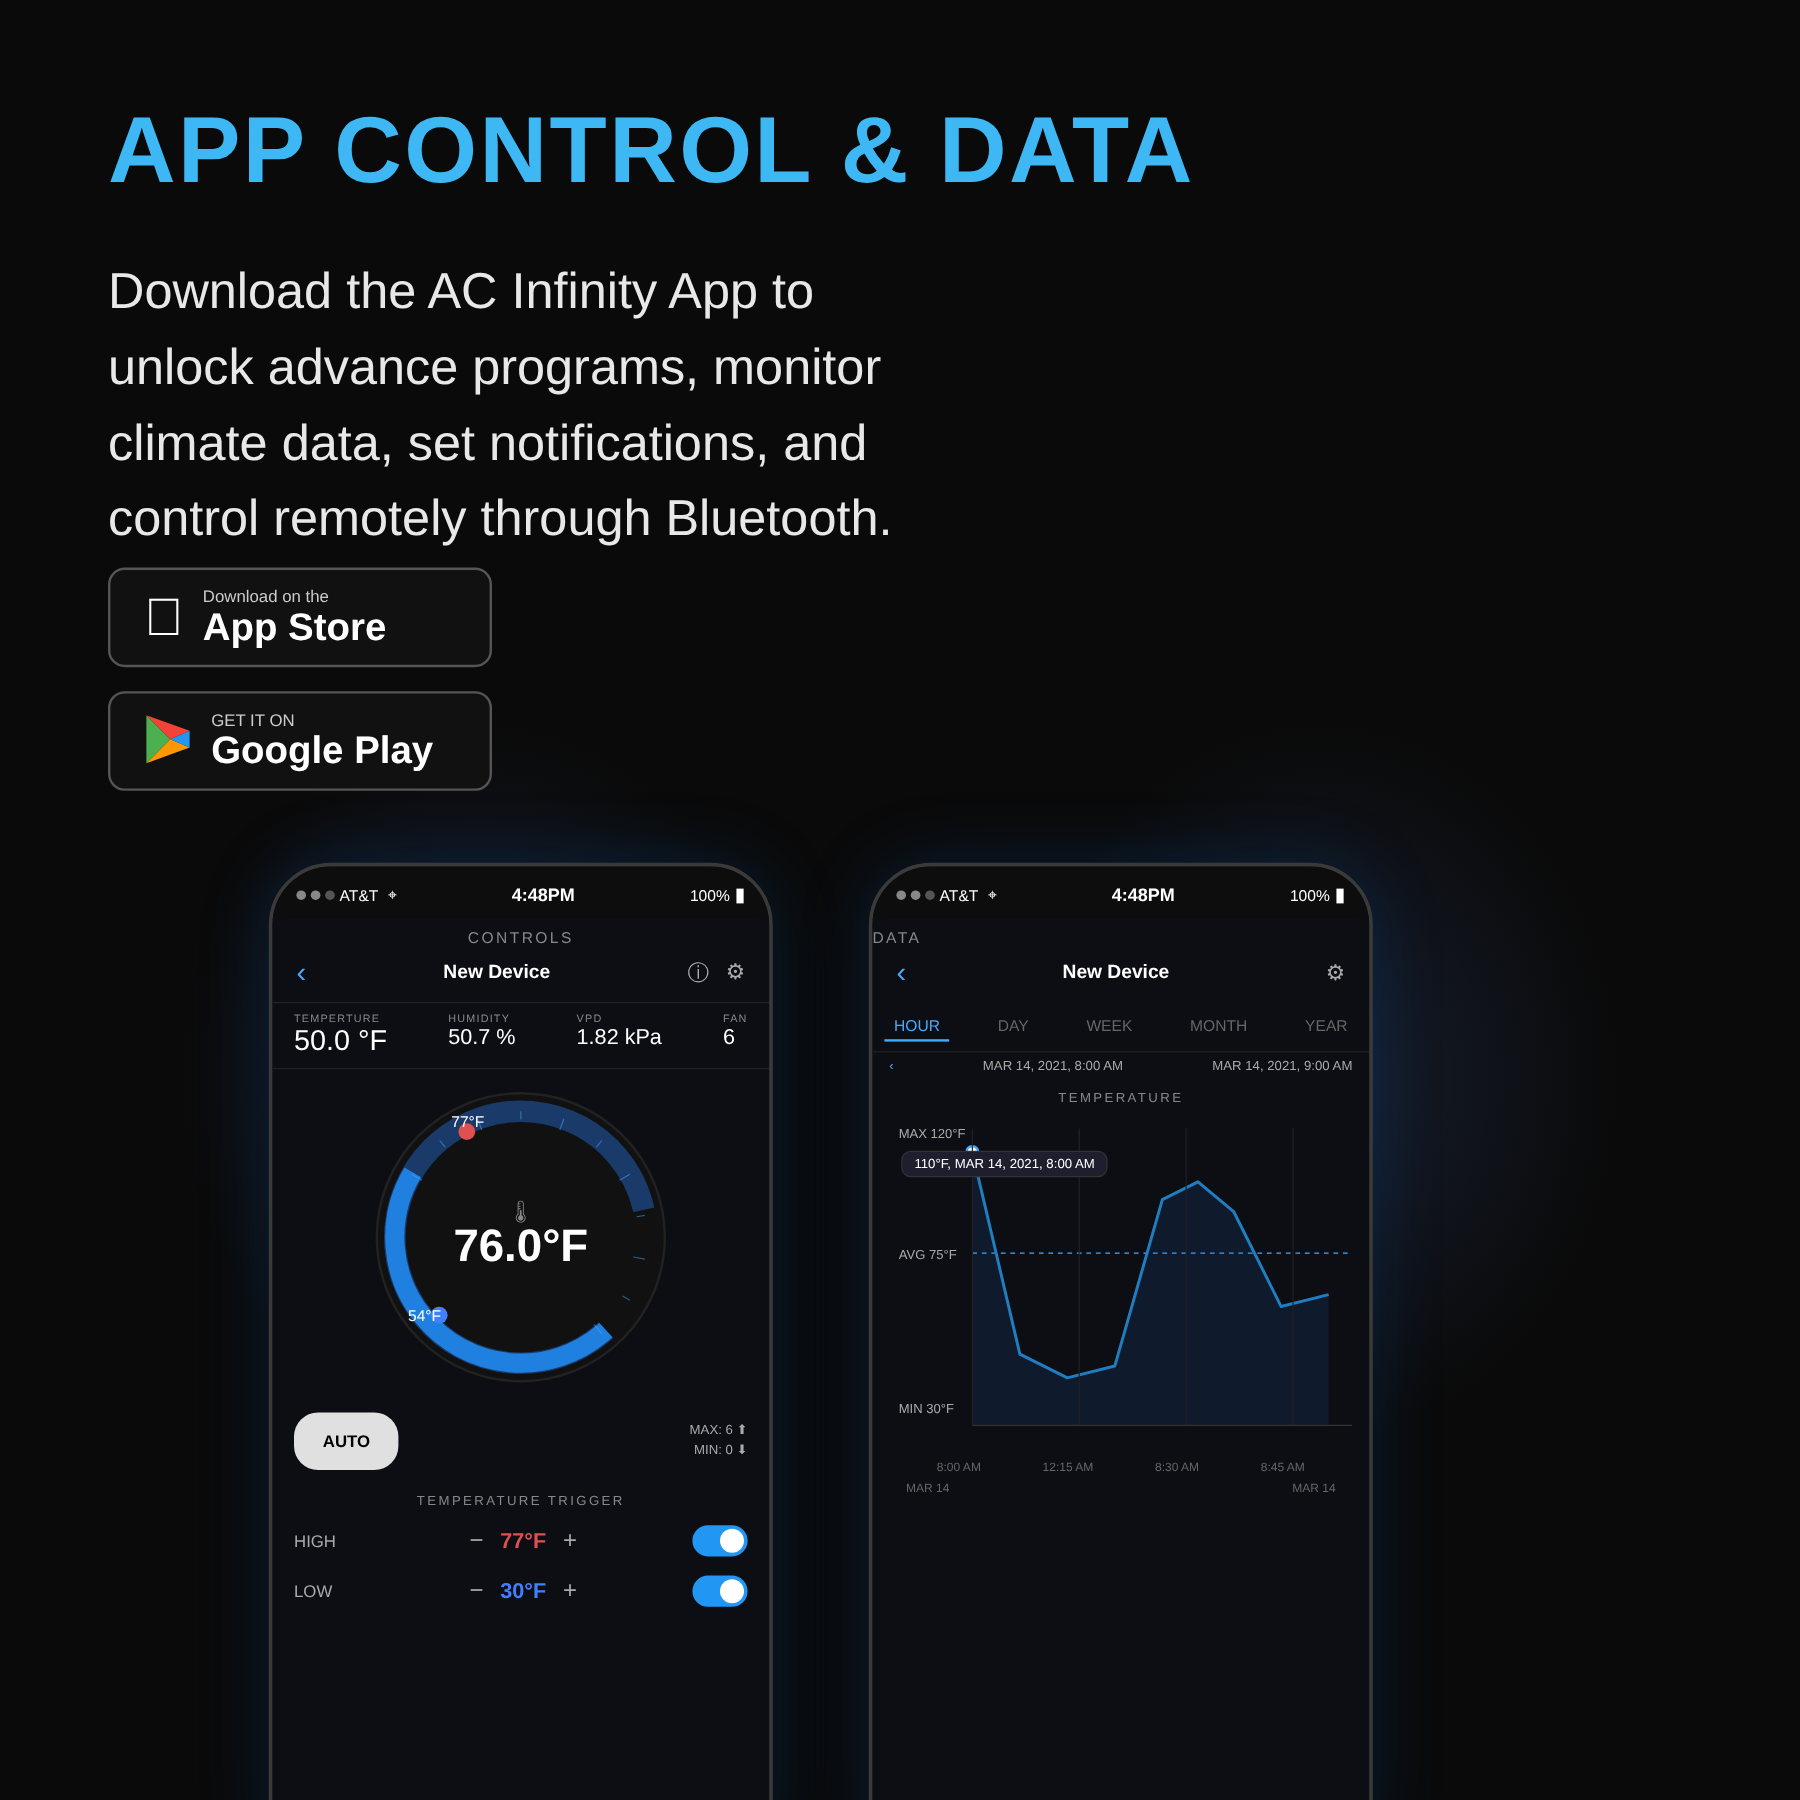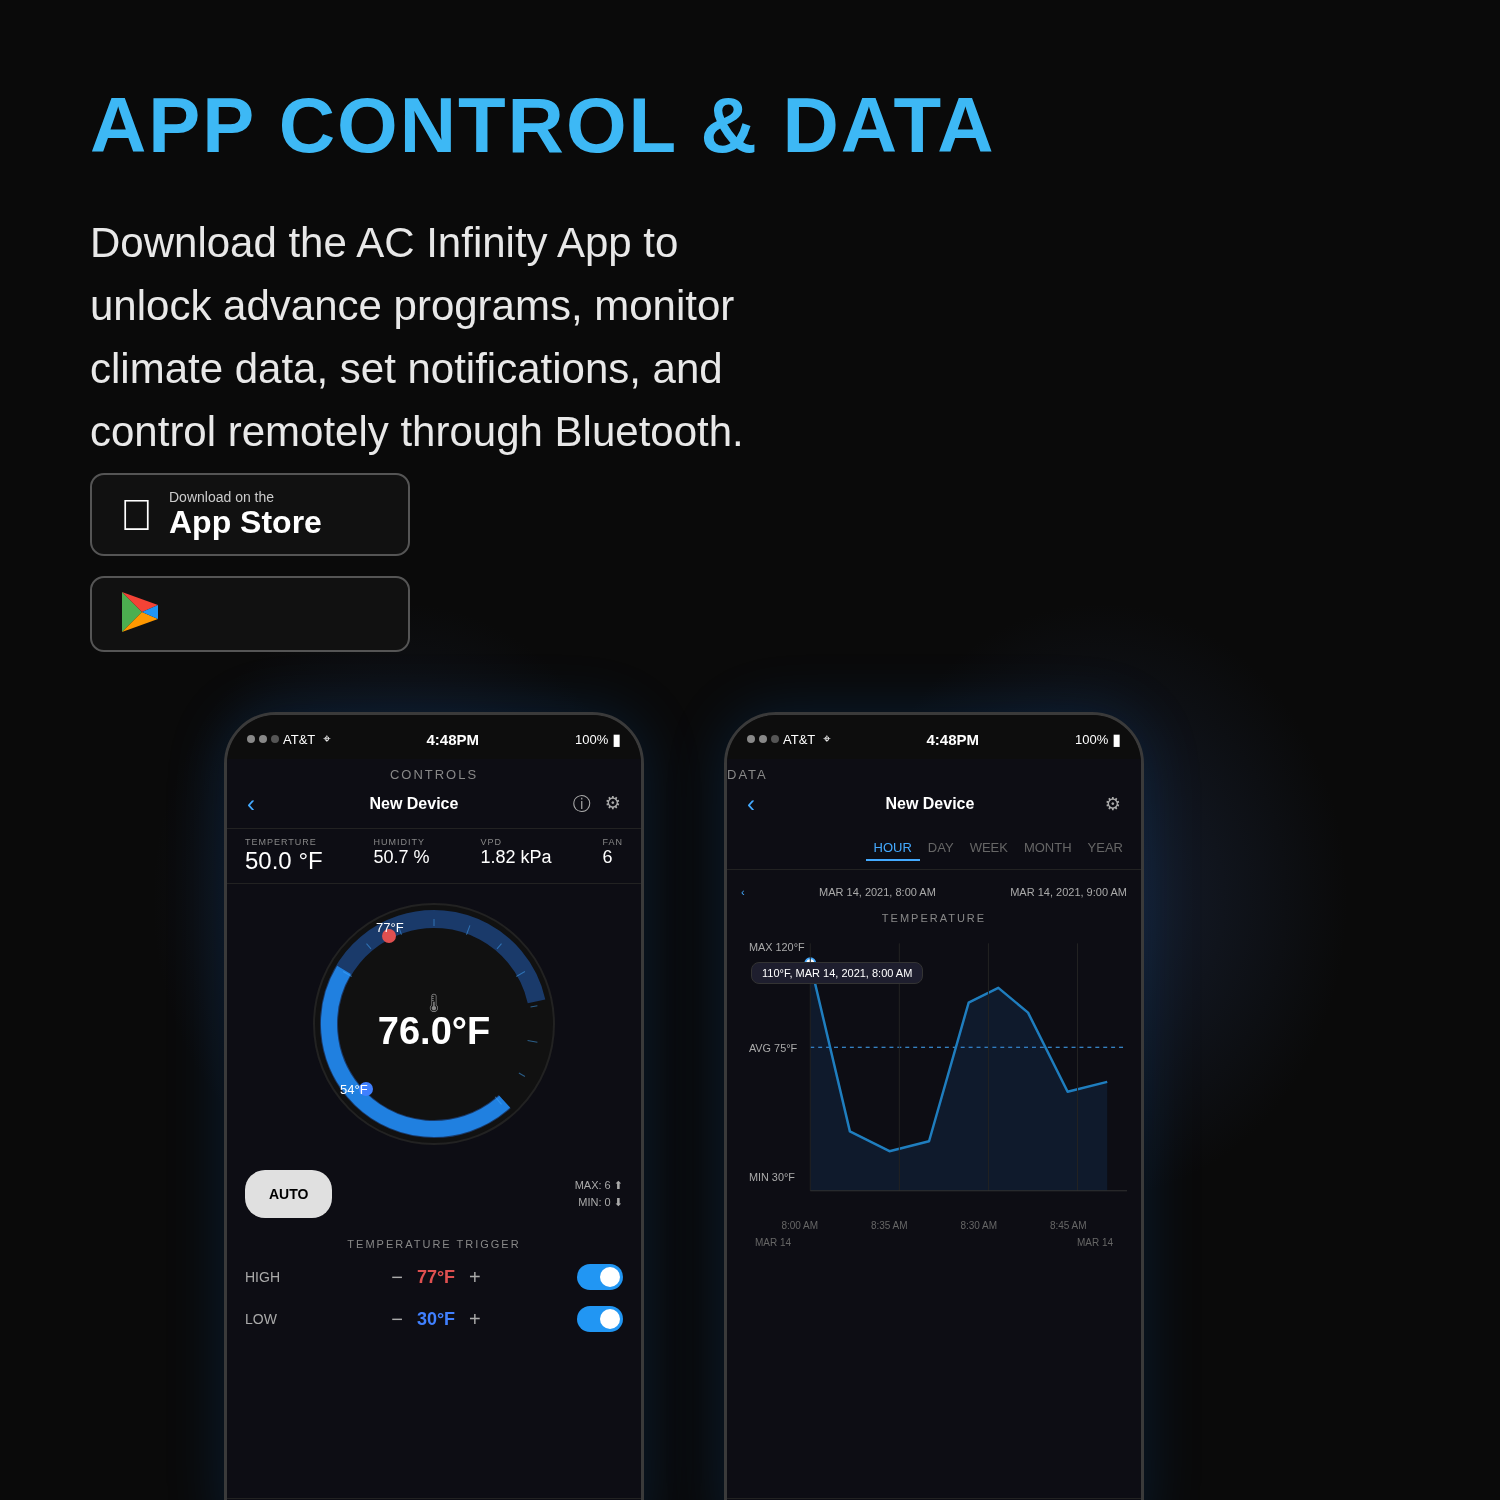--- a/index.html
+++ b/index.html
@@ -317,24 +317,23 @@
     .data-title { font-size: 13px; color: #888; letter-spacing: 2px; text-transform: uppercase; }
     .data-nav {
       display: flex;
       justify-content: space-between;
       align-items: center;
       padding: 4px 20px 10px;
     }
 
     .time-tabs {
       display: flex;
-      justify-content: flex-end;
+      justify-content: space-between;
       padding: 8px 10px;
       border-bottom: 1px solid #222;
-      margin-bottom: 10px;
     }
     .time-tab {
       font-size: 13px;
       color: #666;
       padding: 4px 8px;
     }
     .time-tab.active {
       color: #4af;
       border-bottom: 2px solid #4af;
     }
@@ -423,20 +422,24 @@
         </div>
       </div>
 
       <div class="store-btn">
         <svg class="gplay-icon" viewBox="0 0 40 44">
           <polygon points="2,0 22,20 2,40" fill="#4CAF50"></polygon>
           <polygon points="2,0 38,13 22,20" fill="#F44336"></polygon>
           <polygon points="2,40 38,27 22,20" fill="#FF9800"></polygon>
           <polygon points="38,13 38,27 22,20" fill="#2196F3"></polygon>
         </svg>
+        <div class="store-btn-text">
+          <span class="store-btn-small">GET IT ON</span>
+          <span class="store-btn-big">Google Play</span>
+        </div>
       </div>
 
     </div>
   </div>
 
   <div class="phones-section">
 
     <div class="phone-frame">
       <div class="phone-notch-area">
         <div class="notch-dots">
@@ -624,21 +627,21 @@
             <line x1="70" y1="10" x2="70" y2="260" stroke="#222" stroke-width="1"></line>
             <line x1="160" y1="10" x2="160" y2="260" stroke="#222" stroke-width="1"></line>
             <line x1="250" y1="10" x2="250" y2="260" stroke="#222" stroke-width="1"></line>
             <line x1="340" y1="10" x2="340" y2="260" stroke="#222" stroke-width="1"></line>
             <line x1="70" y1="260" x2="390" y2="260" stroke="#333" stroke-width="1"></line>
           </svg>
 
           
           <div class="chart-labels">
             <span>8:00 AM</span>
-            <span>8:35 AM</span>
+            <span>12:15 AM</span>
             <span>8:30 AM</span>
             <span>8:45 AM</span>
           </div>
           <div class="chart-dates">
             <span>MAR 14</span>
             <span>MAR 14</span>
           </div>
         </div>
 
         <div class="bottom-nav">

